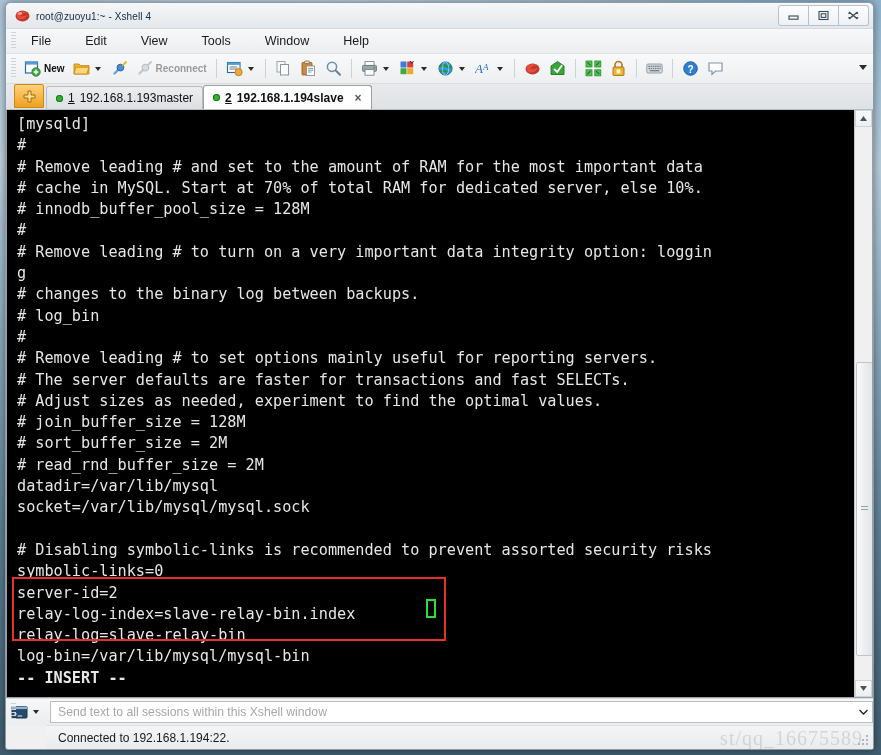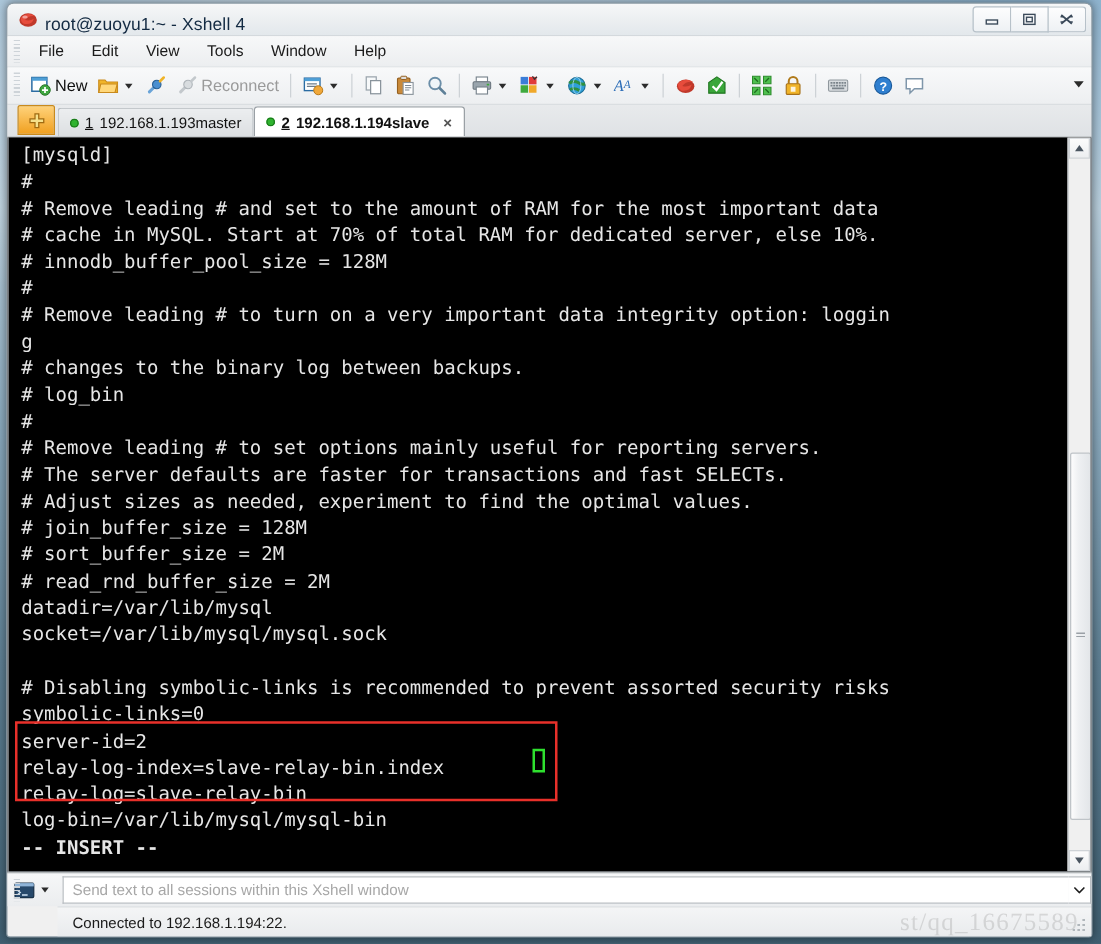--- a/index.html
+++ b/index.html
@@ -35,57 +35,57 @@
     height:25px;flex:0 0 25px;position:relative;
     background:linear-gradient(180deg,#f6f7f8 0%, #eceff1 50%, #e3e8ec 100%);
     border-radius:5px 5px 0 0;
     border-bottom:1px solid #d4d9dd;
   }
   #app-icon{
     position:absolute;left:8px;top:4px;width:17px;height:17px;
   }
   #title-text{
     position:absolute;left:30px;top:8px;
-    font-size:14px;color:#132a42;letter-spacing:.1px;white-space:nowrap;
+    font-size:10px;color:#132a42;letter-spacing:.1px;white-space:nowrap;
   }
   #winbtns{position:absolute;right:4px;top:2px;display:flex;gap:0;}
   .wb{
     width:29px;height:19px;
     border:1px solid #b7c1c9;border-left:none;
     background:linear-gradient(180deg,#fdfdfe,#eef1f4);
     display:flex;align-items:center;justify-content:center;
     cursor:default;
   }
   .wb:first-child{border-left:1px solid #b7c1c9;border-radius:3px 0 0 3px;}
   .wb:last-child{border-radius:0 3px 3px 0;}
   .wb svg{display:block;}
   
   #menubar{
     height:24px;flex:0 0 24px;display:flex;align-items:center;
-    padding-left:14px;gap:0;
+    padding-left:14px;gap:12px;
     background:linear-gradient(180deg,#f7f8f9,#eceef0);
     border-bottom:1px solid #dfe3e6;
     position:relative;
   }
   #menubar .grip{position:absolute;left:5px;top:3px;height:18px;width:5px;
     background:repeating-linear-gradient(180deg,#cdd3d8 0 1px,transparent 1px 3px);}
   .menu-item{
     font-size:12.5px;color:#1b1b1b;padding:3px 11px;cursor:default;border-radius:2px;
   }
   
   #toolbar{
     height:29px;flex:0 0 29px;display:flex;align-items:center;
     padding-left:14px;position:relative;
     background:linear-gradient(180deg,#f8f9fa,#edeff1);
     border-bottom:1px solid #dadee1;
   }
   #toolbar .grip{position:absolute;left:5px;top:4px;height:21px;width:5px;
     background:repeating-linear-gradient(180deg,#cdd3d8 0 1px,transparent 1px 3px);}
   .tb-btn{display:flex;align-items:center;gap:3px;padding:2px 4px;border-radius:3px;cursor:default;}
-  .tb-label{font-size:13px;color:#101010;}
+  .tb-label{font-size:10px;color:#101010;font-weight:bold;}
   .tb-label.dim{color:#9a9a9a;}
   .tb-caret{width:0;height:0;border-left:3.5px solid transparent;border-right:3.5px solid transparent;
     border-top:4px solid #2b2b2b;margin-left:2px;margin-right:2px;}
   .tb-sep{width:1px;height:19px;background:#cdd2d6;margin:0 5px;}
   .ico{width:17px;height:17px;display:block;}
   #tb-overflow{position:absolute;right:6px;top:11px;
     width:0;height:0;border-left:4px solid transparent;border-right:4px solid transparent;border-top:5px solid #2b2b2b;}
   
   #tabbar{
     height:25px;flex:0 0 25px;display:flex;align-items:flex-end;

